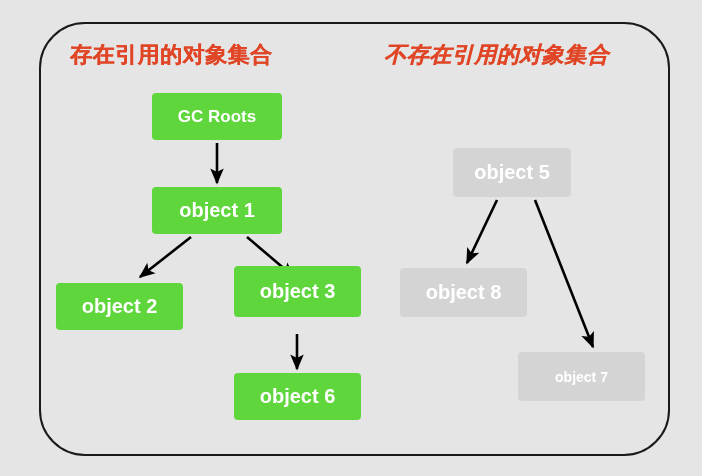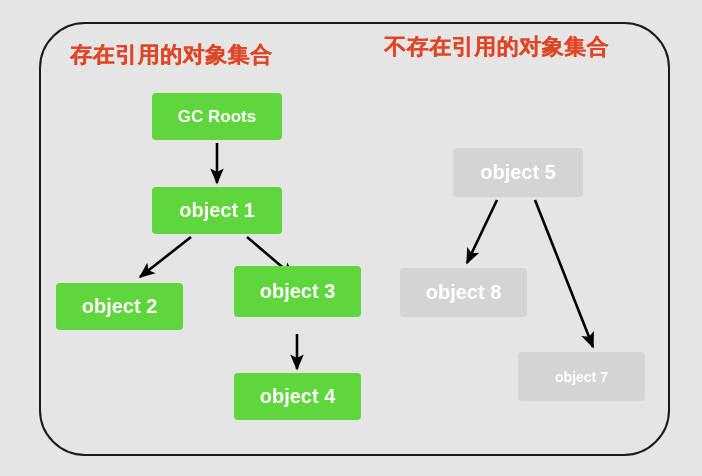--- a/index.html
+++ b/index.html
@@ -31,21 +31,21 @@
   .section-title {
     position: absolute;
     color: #e04526;
     font-weight: bold;
     font-size: 22px;
     letter-spacing: 0.5px;
     white-space: nowrap;
     text-shadow: 0.5px 0 0 #e04526;
   }
   #title-reachable { left: 70px; top: 40px; }
-  #title-unreachable { left: 384px; top: 32px; }
+  #title-unreachable { left: 384px; top: 40px; font-style: italic; }
 
   .node {
     position: absolute;
     box-sizing: border-box;
     display: flex;
     align-items: center;
     justify-content: center;
     border-radius: 4px;
     color: #ffffff;
     font-weight: bold;
@@ -98,23 +98,23 @@
       <div class="node green" style="left: 152px; top: 187px; width: 130px; height: 47px; font-size: 20px;">
         <span>object 1</span>
       </div>
       <div class="node green" style="left: 56px; top: 283px; width: 127px; height: 47px; font-size: 20px;">
         <span>object 2</span>
       </div>
       <div class="node green" style="left: 234px; top: 266px; width: 127px; height: 51px; font-size: 20px;">
         <span>object 3</span>
       </div>
       <div class="node green" style="left: 234px; top: 373px; width: 127px; height: 47px; font-size: 20px;">
-        <span>object 4</span>
+        <span>object 6</span>
       </div>
-      <div class="node gray" style="left: 453px; top: 148px; width: 130px; height: 49px; font-size: 20px;">
+      <div class="node gray" style="left: 453px; top: 148px; width: 118px; height: 49px; font-size: 20px;">
         <span>object 5</span>
       </div>
       <div class="node gray" style="left: 400px; top: 268px; width: 127px; height: 49px; font-size: 20px;">
         <span>object 8</span>
       </div>
       <div class="node gray" style="left: 518px; top: 352px; width: 127px; height: 49px; font-size: 14px;">
         <span>object 7</span>
       </div>
     </div>
 

